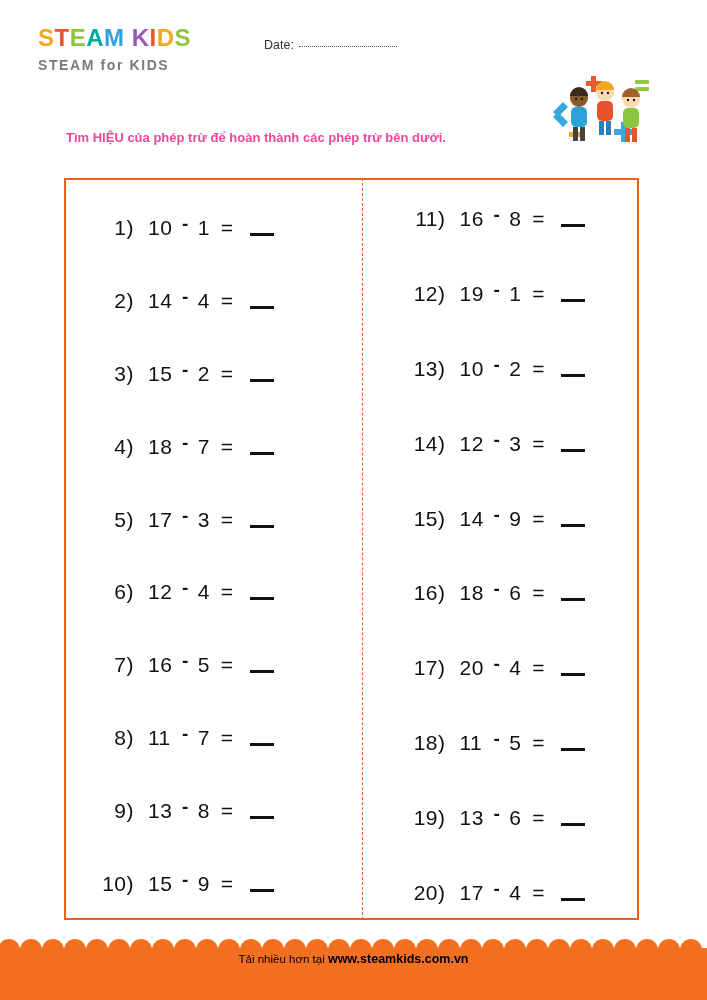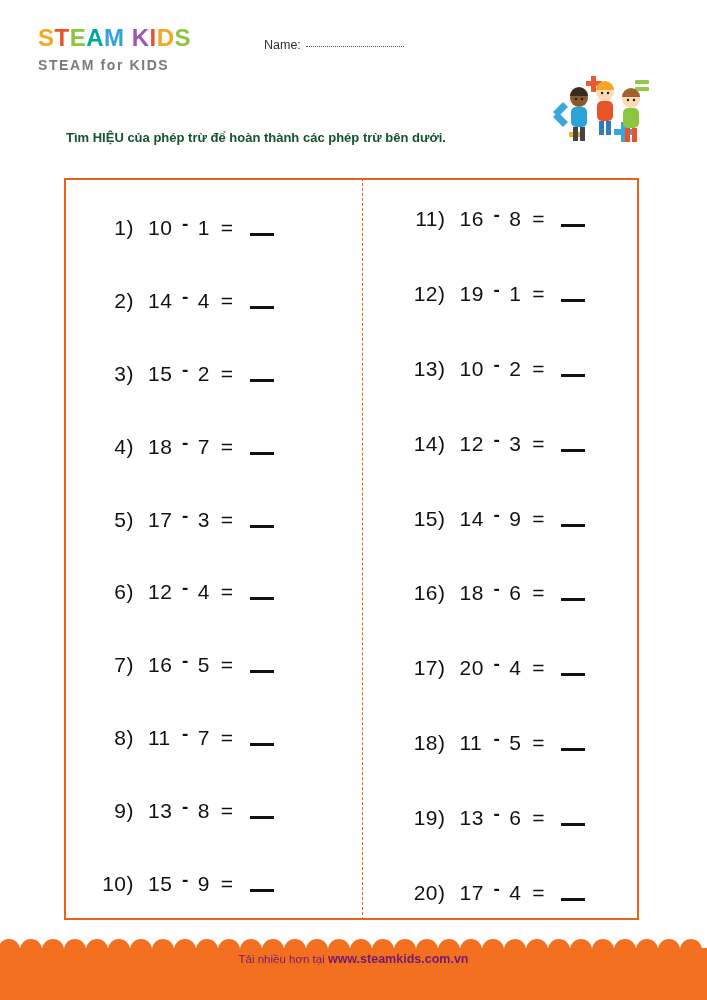--- a/index.html
+++ b/index.html
@@ -102,21 +102,21 @@
     letter-spacing: 0.5px;
     margin-left: 6px;
   }
   .instructions {
     position: absolute;
     top: 128px;
     left: 66px;
     width: 430px;
     font-size: 13px;
     font-weight: bold;
-    color: #14532d;
+    color: #ec4899;
     line-height: 1.55;
   }
 
   
   .kids {
     position: absolute;
     top: 72px;
     right: 48px;
     width: 112px;
     height: 78px;
@@ -196,21 +196,21 @@
     width: 707px;
     height: 72px;
   }
   .footer-text {
     position: absolute;
     bottom: 0;
     left: 0;
     width: 707px;
     height: 52px;
     text-align: center;
-    color: #701a75;
+    color: #000000;
     z-index: 3;
   }
   .footer-line1 {
     font-size: 11.5px;
     padding-top: 4px;
   }
   .footer-line1 b { font-size: 12.5px; }
   .footer-line2 {
     font-size: 10.5px;
     font-style: italic;
@@ -223,21 +223,21 @@
 <div class="page">
 
   <div class="header">
     <div class="brand">
       <div class="brand-title"><span class="s1">S</span><span class="s2">T</span><span class="s3">E</span><span class="s4">A</span><span class="s5">M</span>&nbsp;<span class="s6">K</span><span class="s7">I</span><span class="s8">D</span><span class="s9">S</span></div>
       <div class="brand-sub">STEAM for KIDS</div>
     </div>
 
     <div class="name-date">
       <div class="field date-field">
-        <span class="field-label">Name:</span>
+        <span class="field-label">Date:</span>
         <span class="dotline date-line"></span>
       </div>
     </div>
   </div>
 
 
   <div class="instructions">Tìm HIỆU của phép trừ để hoàn thành các phép trừ bên dưới.</div>
 
   <svg class="kids" viewBox="0 0 112 78">
 

